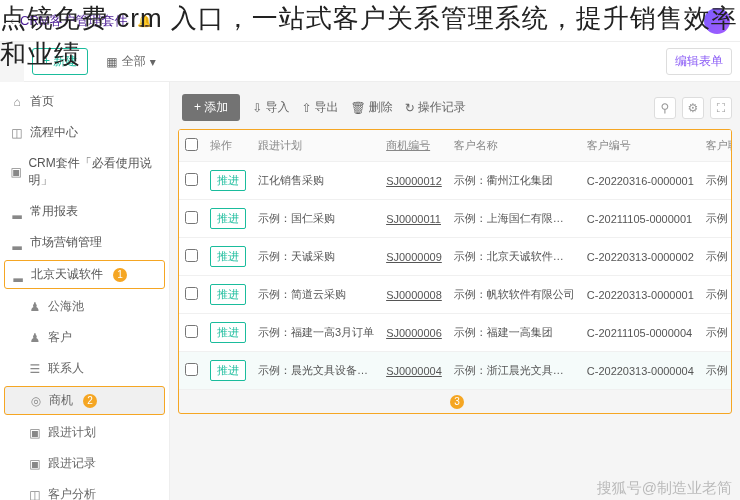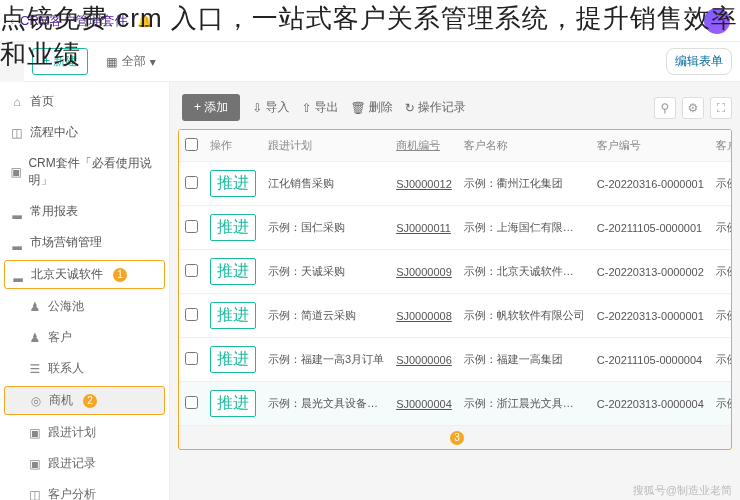--- a/index.html
+++ b/index.html
@@ -6,21 +6,21 @@
 body { font-family: "Microsoft YaHei", sans-serif; font-size: 12px; color: #333; background: #f5f5f5; width: 740px; height: 500px; overflow: hidden; position: relative; }
 .overlay-title { position: absolute; top: 0; left: 0; font-size: 26px; font-weight: 400; color: #222; z-index: 100; line-height: 1.4; letter-spacing: 1px; }
 .topbar { height: 42px; background: #fff; display: flex; align-items: center; padding: 0 10px; border-bottom: 1px solid #eee; }
 .topbar .back { color: #999; margin-right: 6px; }
 .topbar .crumb { color: #4c1d95; font-size: 13px; }
 .topbar .avatar { margin-left: auto; width: 26px; height: 26px; border-radius: 50%; background: linear-gradient(135deg,#7b5cff,#a45cff); }
 .topbar .bell { margin-left: 10px; color: #999; }
 .secondbar { height: 40px; background: #fff; display: flex; align-items: center; padding: 0 8px; gap: 8px; border-bottom: 1px solid #eee; margin-left: 24px; }
 .btn-new { background: #fff; border: 1px solid #1abc9c; color: #1abc9c; padding: 4px 10px; border-radius: 3px; font-size: 12px; cursor: pointer; }
 .tab-all { padding: 4px 10px; color: #666; display: flex; align-items: center; gap: 4px; }
-.edit-form { margin-left: auto; color: #0369a1; padding: 4px 8px; border: 1px solid #ddd; border-radius: 8px; font-size: 12px; }
+.edit-form { margin-left: auto; color: #8b5cf6; padding: 4px 8px; border: 1px solid #ddd; border-radius: 3px; font-size: 12px; }
 .main { display: flex; height: calc(500px - 82px); }
 .sidebar { width: 170px; background: #fff; border-right: 1px solid #eee; overflow-y: auto; padding: 4px 0; }
 .side-item { display: flex; align-items: center; padding: 7px 10px; color: #555; cursor: pointer; gap: 6px; font-size: 12px; }
 .side-item.sub { padding-left: 28px; color: #666; }
 .side-item.active { background: #f0f0f0; }
 .side-item.hl1 { border: 1.5px solid #f5a623; border-radius: 3px; margin: 2px 4px; padding: 5px 6px; }
 .side-item.hl2 { border: 1.5px solid #f5a623; border-radius: 3px; margin: 2px 4px; padding: 5px 24px 5px 24px; }
 .side-icon { width: 14px; display: inline-flex; justify-content: center; color: #888; }
 .badge-num { width: 14px; height: 14px; border-radius: 50%; background: #f5a623; color: #fff; font-size: 10px; display: inline-flex; align-items: center; justify-content: center; margin-left: 4px; }
 .content { flex: 1; padding: 8px; overflow: hidden; }
@@ -34,23 +34,23 @@
 th, td { padding: 8px 6px; text-align: left; border-bottom: 1px solid #f0f0f0; color: #555; white-space: nowrap; overflow: hidden; text-overflow: ellipsis; }
 th { background: #fafafa; color: #888; font-weight: normal; }
 tr.alt td { background: #f5fbfa; }
 .chk { width: 24px; text-align: center; }
 .col-op { width: 50px; }
 .col-name { width: 98px; }
 .col-code { width: 70px; text-decoration: underline; }
 .col-cust { width: 100px; }
 .col-cnum { width: 120px; }
 .col-contact { width: 70px; }
-.btn-push { border: 1px solid #1abc9c; color: #1abc9c; background: #fff; padding: 2px 6px; border-radius: 2px; font-size: 16px; cursor: pointer; }
+.btn-push { border: 1px solid #1abc9c; color: #1abc9c; background: #fff; padding: 2px 6px; border-radius: 2px; font-size: 11px; cursor: pointer; }
 .badge-center { text-align: center; padding: 4px; }
-.watermark { position: absolute; bottom: 2px; right: 8px; font-size: 11px; color: #bbb; }
+.watermark { position: absolute; bottom: 2px; right: 8px; font-size: 15px; color: #bbb; }
 input[type=checkbox] { cursor: pointer; }
 </style>
 </head>
 <body>
 
 <div class="overlay-title">点镜免费 crm 入口，一站式客户关系管理系统，提升销售效率和业绩</div>
 
 <div class="topbar">
   <span class="back">‹</span>
   <span class="crumb">CRM客户管理套件</span>

